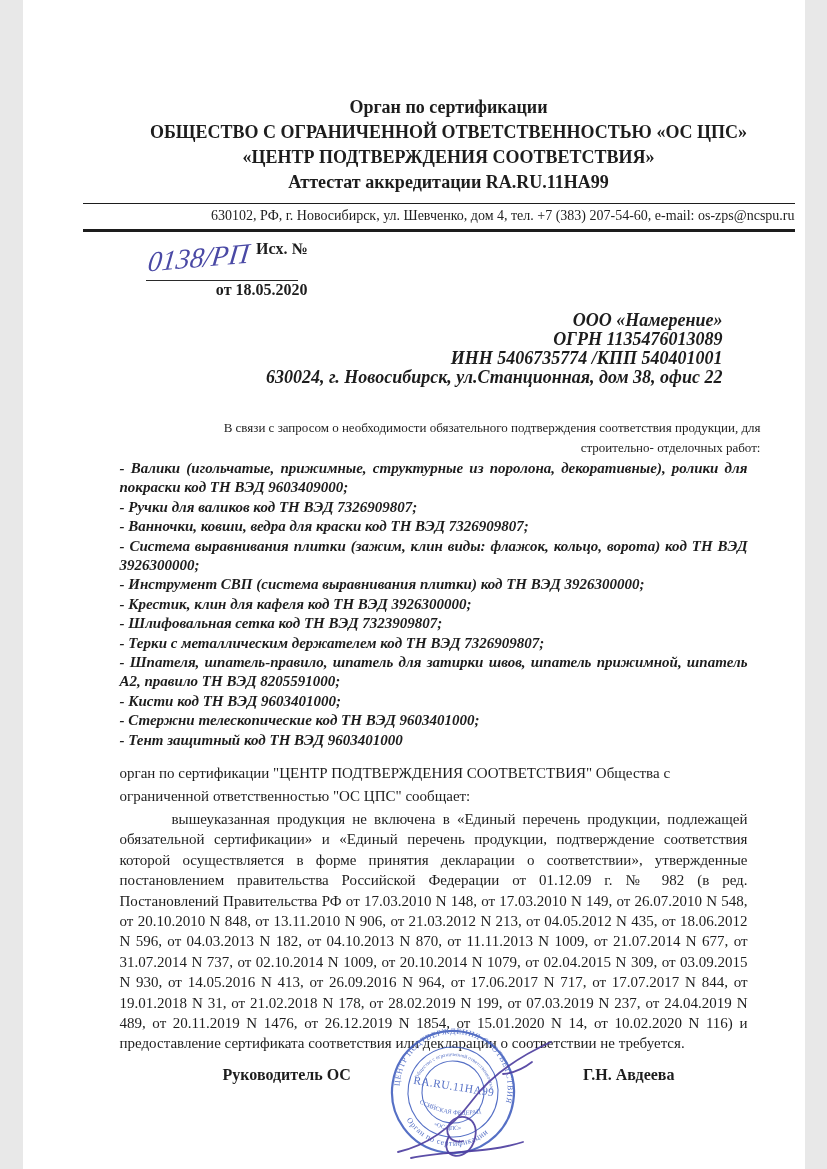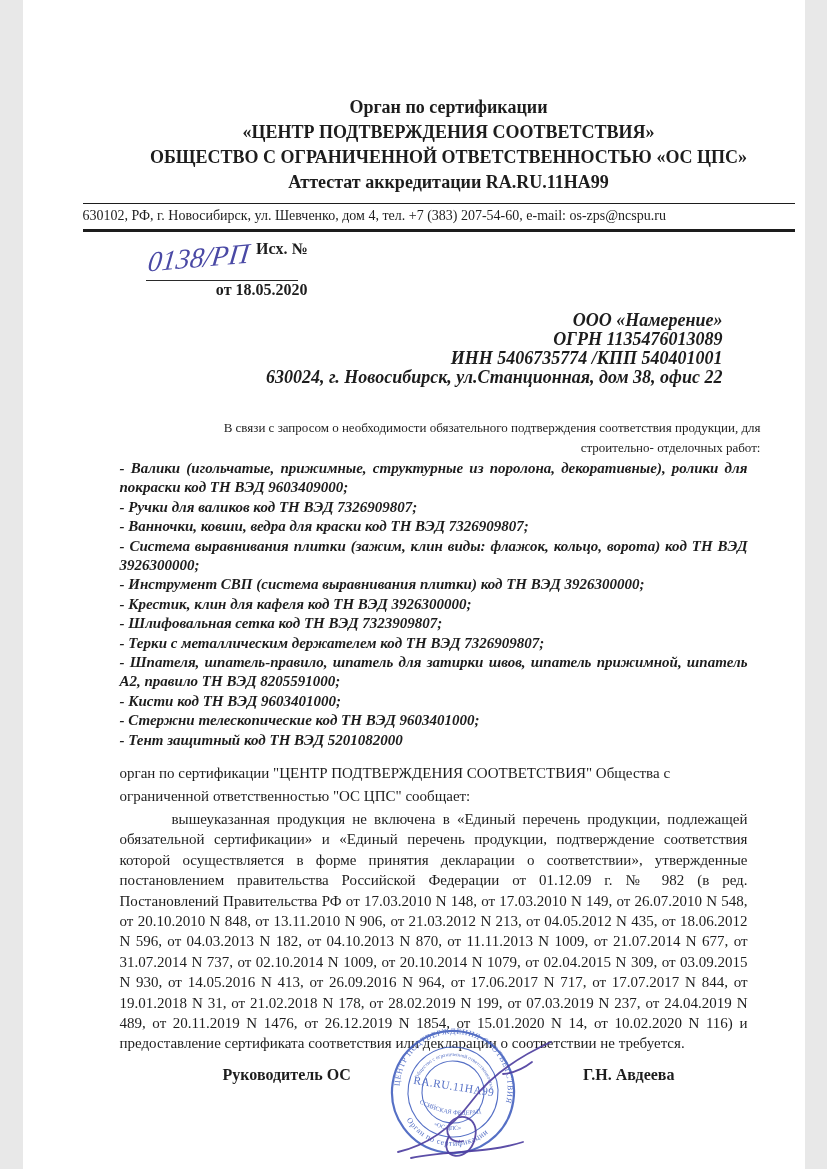--- a/index.html
+++ b/index.html
@@ -16,21 +16,21 @@
   .letterhead {
     position:absolute; top:95px; left:100px; right:30px;
     text-align:center; font-weight:bold;
     font-size:18px; line-height:25px;
   }
   
   .address-band {
     position:absolute; top:203px; left:60px; width:712px;
     border-top:1px solid #1d1d1d;
     border-bottom:3px solid #1d1d1d;
-    text-align:left;
+    text-align:right;
     font-size:14px; line-height:20px;
     padding:2px 0 3px 0;
   }
   
   .ref-line {
     position:absolute; top:240px; left:115px;
     font-size:16px; font-weight:bold;
     display:flex; align-items:flex-end;flex-direction:column;
   }
   .ref-underline {
@@ -85,22 +85,22 @@
   .sign-svg  { position:absolute; left:330px; top:1012px; opacity:0.92; }
   .stamp-ring-text { letter-spacing:0.6px; }
 </style>
 </head>
 <body>
 
 <div class="page">
 
   <div class="letterhead">
     <div>Орган по сертификации</div>
+    <div>ОБЩЕСТВО С ОГРАНИЧЕННОЙ ОТВЕТСТВЕННОСТЬЮ «ОС ЦПС»</div>
     <div>«ЦЕНТР ПОДТВЕРЖДЕНИЯ СООТВЕТСТВИЯ»</div>
-    <div>ОБЩЕСТВО С ОГРАНИЧЕННОЙ ОТВЕТСТВЕННОСТЬЮ «ОС ЦПС»</div>
     <div>Аттестат аккредитации RA.RU.11НА99</div>
   </div>
 
   <div class="address-band">
     <span>630102, РФ, г. Новосибирск, ул. Шевченко, дом 4, тел. +7 (383) 207-54-60,  e-mail: os-zps@ncspu.ru</span>
   </div>
 
   <div class="ref-line">
     <span>Исх. №</span>
     <span class="ref-underline">
@@ -140,21 +140,21 @@
       <div class="product-item">- Шлифовальная сетка код ТН ВЭД 7323909807;</div>
 
       <div class="product-item">- Терки с металлическим держателем код ТН ВЭД 7326909807;</div>
 
       <div class="product-item">- Шпателя, шпатель-правило, шпатель для затирки швов, шпатель прижимной, шпатель А2, правило ТН ВЭД 8205591000;</div>
 
       <div class="product-item">- Кисти код ТН ВЭД 9603401000;</div>
 
       <div class="product-item">- Стержни телескопические код ТН ВЭД 9603401000;</div>
 
-      <div class="product-item">- Тент защитный код ТН ВЭД 5201082000</div>
+      <div class="product-item">- Тент защитный код ТН ВЭД 9603401000</div>
 
   </div>
 
   <p class="statement-lead">орган по сертификации "ЦЕНТР ПОДТВЕРЖДЕНИЯ СООТВЕТСТВИЯ" Общества с ограниченной ответственностью "ОС ЦПС" сообщает:</p>
   <p class="statement-main">вышеуказанная продукция не включена  в «Единый перечень продукции, подлежащей обязательной сертификации» и «Единый перечень продукции, подтверждение соответствия которой осуществляется в форме принятия декларации о соответствии», утвержденные постановлением правительства Российской Федерации от 01.12.09 г. № 982 (в ред. Постановлений Правительства РФ от 17.03.2010 N 148, от 17.03.2010 N 149, от 26.07.2010 N 548, от 20.10.2010 N 848, от 13.11.2010 N 906, от 21.03.2012 N 213, от 04.05.2012 N 435, от 18.06.2012 N 596, от 04.03.2013 N 182, от 04.10.2013 N 870, от 11.11.2013 N 1009, от 21.07.2014 N 677, от 31.07.2014 N 737, от 02.10.2014 N 1009, от 20.10.2014 N 1079, от 02.04.2015 N 309, от 03.09.2015 N 930, от 14.05.2016 N 413, от 26.09.2016 N 964, от 17.06.2017 N 717, от 17.07.2017 N 844, от 19.01.2018 N 31, от 21.02.2018 N 178, от 28.02.2019 N 199, от 07.03.2019 N 237, от 24.04.2019 N 489, от 20.11.2019 N 1476, от 26.12.2019 N 1854, от 15.01.2020 N 14, от 10.02.2020 N 116) и предоставление сертификата соответствия или декларации о соответствии не требуется.</p>
 
   <div class="sig-row">
     <span>Руководитель ОС</span>
     <span>Г.Н. Авдеева</span>
   </div>

